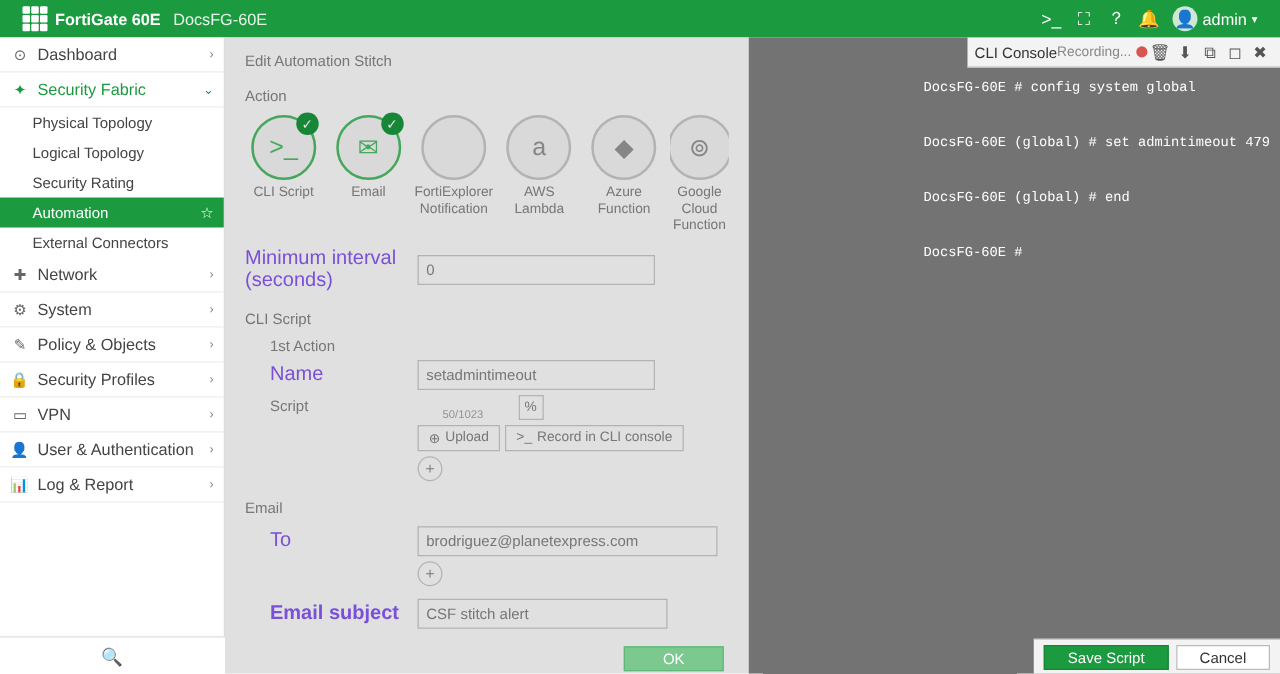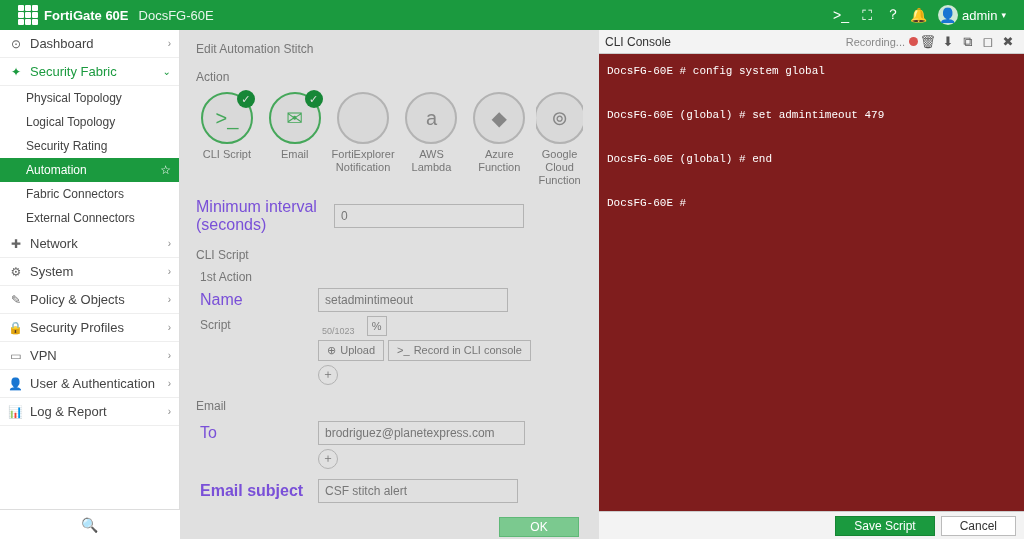--- a/index.html
+++ b/index.html
@@ -37,33 +37,33 @@
   .actions-row{display:flex;gap:6px;margin-bottom:10px;}
   .act{width:66px;display:flex;flex-direction:column;align-items:center;gap:4px;}
   .act .circle{width:52px;height:52px;border-radius:50%;border:2px solid #ccc;display:flex;align-items:center;justify-content:center;color:#999;font-size:20px;position:relative;background:#f7f7f7;}
   .act.on .circle{border-color:#4fbf67;color:#4fbf67;}
   .act .check{position:absolute;top:-4px;right:-4px;width:18px;height:18px;border-radius:50%;background:#1b9a3f;color:#fff;font-size:11px;display:flex;align-items:center;justify-content:center;}
   .act .al{font-size:11px;text-align:center;color:#888;line-height:1.2;min-height:26px;}
   .formrow{display:flex;align-items:center;gap:8px;margin:4px 0;}
   .formrow label{width:130px;font-size:16px;color:#8b5cf6;}
   .formrow input,.formrow textarea{font-size:12px;border:1px solid #ccc;padding:4px 6px;color:#888;background:#fff;}
   .formrow input{width:190px;height:24px;}
-  .scriptrow{display:flex;align-items:flex-start;gap:8px;margin-top:4px;}
+  .scriptrow{display:flex;align-items:flex-start;gap:24px;margin-top:4px;}
   .scriptrow label{width:110px;font-size:12px;color:#888;padding-top:2px;}
   .charcount{font-size:9px;color:#aaa;align-self:flex-end;margin-left:4px;}
   .percent{width:20px;height:20px;border:1px solid #ccc;display:flex;align-items:center;justify-content:center;font-size:11px;color:#888;margin-left:4px;cursor:pointer;}
   .pillrow{display:flex;gap:4px;margin-left:118px;margin-top:4px;}
   .pill{border:1px solid #ccc;padding:3px 8px;font-size:11px;color:#888;display:flex;align-items:center;gap:4px;cursor:pointer;}
   .plusrow{margin-left:118px;margin-top:4px;}
   .plusbtn{width:20px;height:20px;border:1px solid #ccc;border-radius:50%;display:flex;align-items:center;justify-content:center;color:#888;font-size:12px;cursor:pointer;}
-  .indent{margin-left:4px;}
+  .indent{margin-left:20px;}
   .okbar{position:absolute;bottom:0;left:0;right:0;height:24px;display:flex;justify-content:flex-end;align-items:center;padding-right:20px;z-index:6;}
   .okbtn{background:#7bc98f;color:#fff;width:80px;height:20px;display:flex;align-items:center;justify-content:center;font-size:12px;border:1px solid #5fb877;cursor:pointer;}
   
-  .cli{position:absolute;top:30px;right:0;bottom:0;width:425px;background:#7f1d1d;display:flex;flex-direction:column;}
+  .cli{position:absolute;top:30px;right:0;bottom:0;width:425px;background:#737373;display:flex;flex-direction:column;align-items:flex-end;}
   .cli-head{height:24px;background:#f3f3f3;color:#333;display:flex;align-items:center;padding:0 6px;border-bottom:1px solid #ccc;}
   .cli-head .title{font-size:12px;}
   .cli-head .spacer{flex:1;}
   .cli-head .rec{font-size:11px;color:#888;display:flex;align-items:center;gap:4px;}
   .cli-head .dot{width:9px;height:9px;border-radius:50%;background:#d9534f;}
   .cli-head .cicon{width:20px;text-align:center;color:#555;font-size:13px;cursor:pointer;}
   .cli-body{flex:1;padding:6px 8px;font-family:"Courier New",monospace;font-size:11px;color:#fff;line-height:2;white-space:pre;}
   .cli-foot{height:28px;background:#f3f3f3;border-top:1px solid #ccc;display:flex;align-items:center;justify-content:flex-end;gap:6px;padding:0 8px;}
   .cli-foot .btn{height:20px;padding:0 18px;font-size:12px;border:1px solid #bbb;display:flex;align-items:center;justify-content:center;cursor:pointer;}
   .cli-foot .btn.save{background:#1b9a3f;color:#fff;border-color:#168534;}
@@ -108,21 +108,20 @@
   </div>
   <div class="navitem open">
     <span class="nicon">✦</span>
     <span>Security Fabric</span>
     <span class="chev" style="color:#1b9a3f;">⌄</span>
   </div>
   <div class="subitem"><span>Physical Topology</span></div>
   <div class="subitem"><span>Logical Topology</span></div>
   <div class="subitem"><span>Security Rating</span></div>
   <div class="subitem active"><span>Automation</span><span class="star">☆</span></div>
-  <div class="subitem"><span>Fabric Connectors</span></div>
   <div class="subitem"><span>External Connectors</span></div>
 
   <div class="navitem">
     <span class="nicon">✚</span>
     <span>Network</span>
     <span class="chev">›</span>
   </div>
   <div class="navitem">
     <span class="nicon">⚙</span>
     <span>System</span>
@@ -234,21 +233,21 @@
       </div>
       <div class="plusrow">
           <div class="plusbtn">＋</div>
         </div>
     </div>
 
     <div class="sect-label">Email</div>
     <div class="indent">
       <div class="formrow">
         <label style="width:110px;">To</label>
-        <input style="width: 207px;" value="brodriguez@planetexpress.com">
+        <input style="width: 240px;" value="brodriguez@planetexpress.com">
       </div>
       <div class="plusrow" style="margin-left:118px;">
           <div class="plusbtn">＋</div>
         </div>
       <div class="formrow" style="margin-top:10px;">
         <label style="width:110px;font-weight:bold;">Email subject</label>
         <input style="width: 200px;" value="CSF stitch alert">
       </div>
     </div>
   </div>

